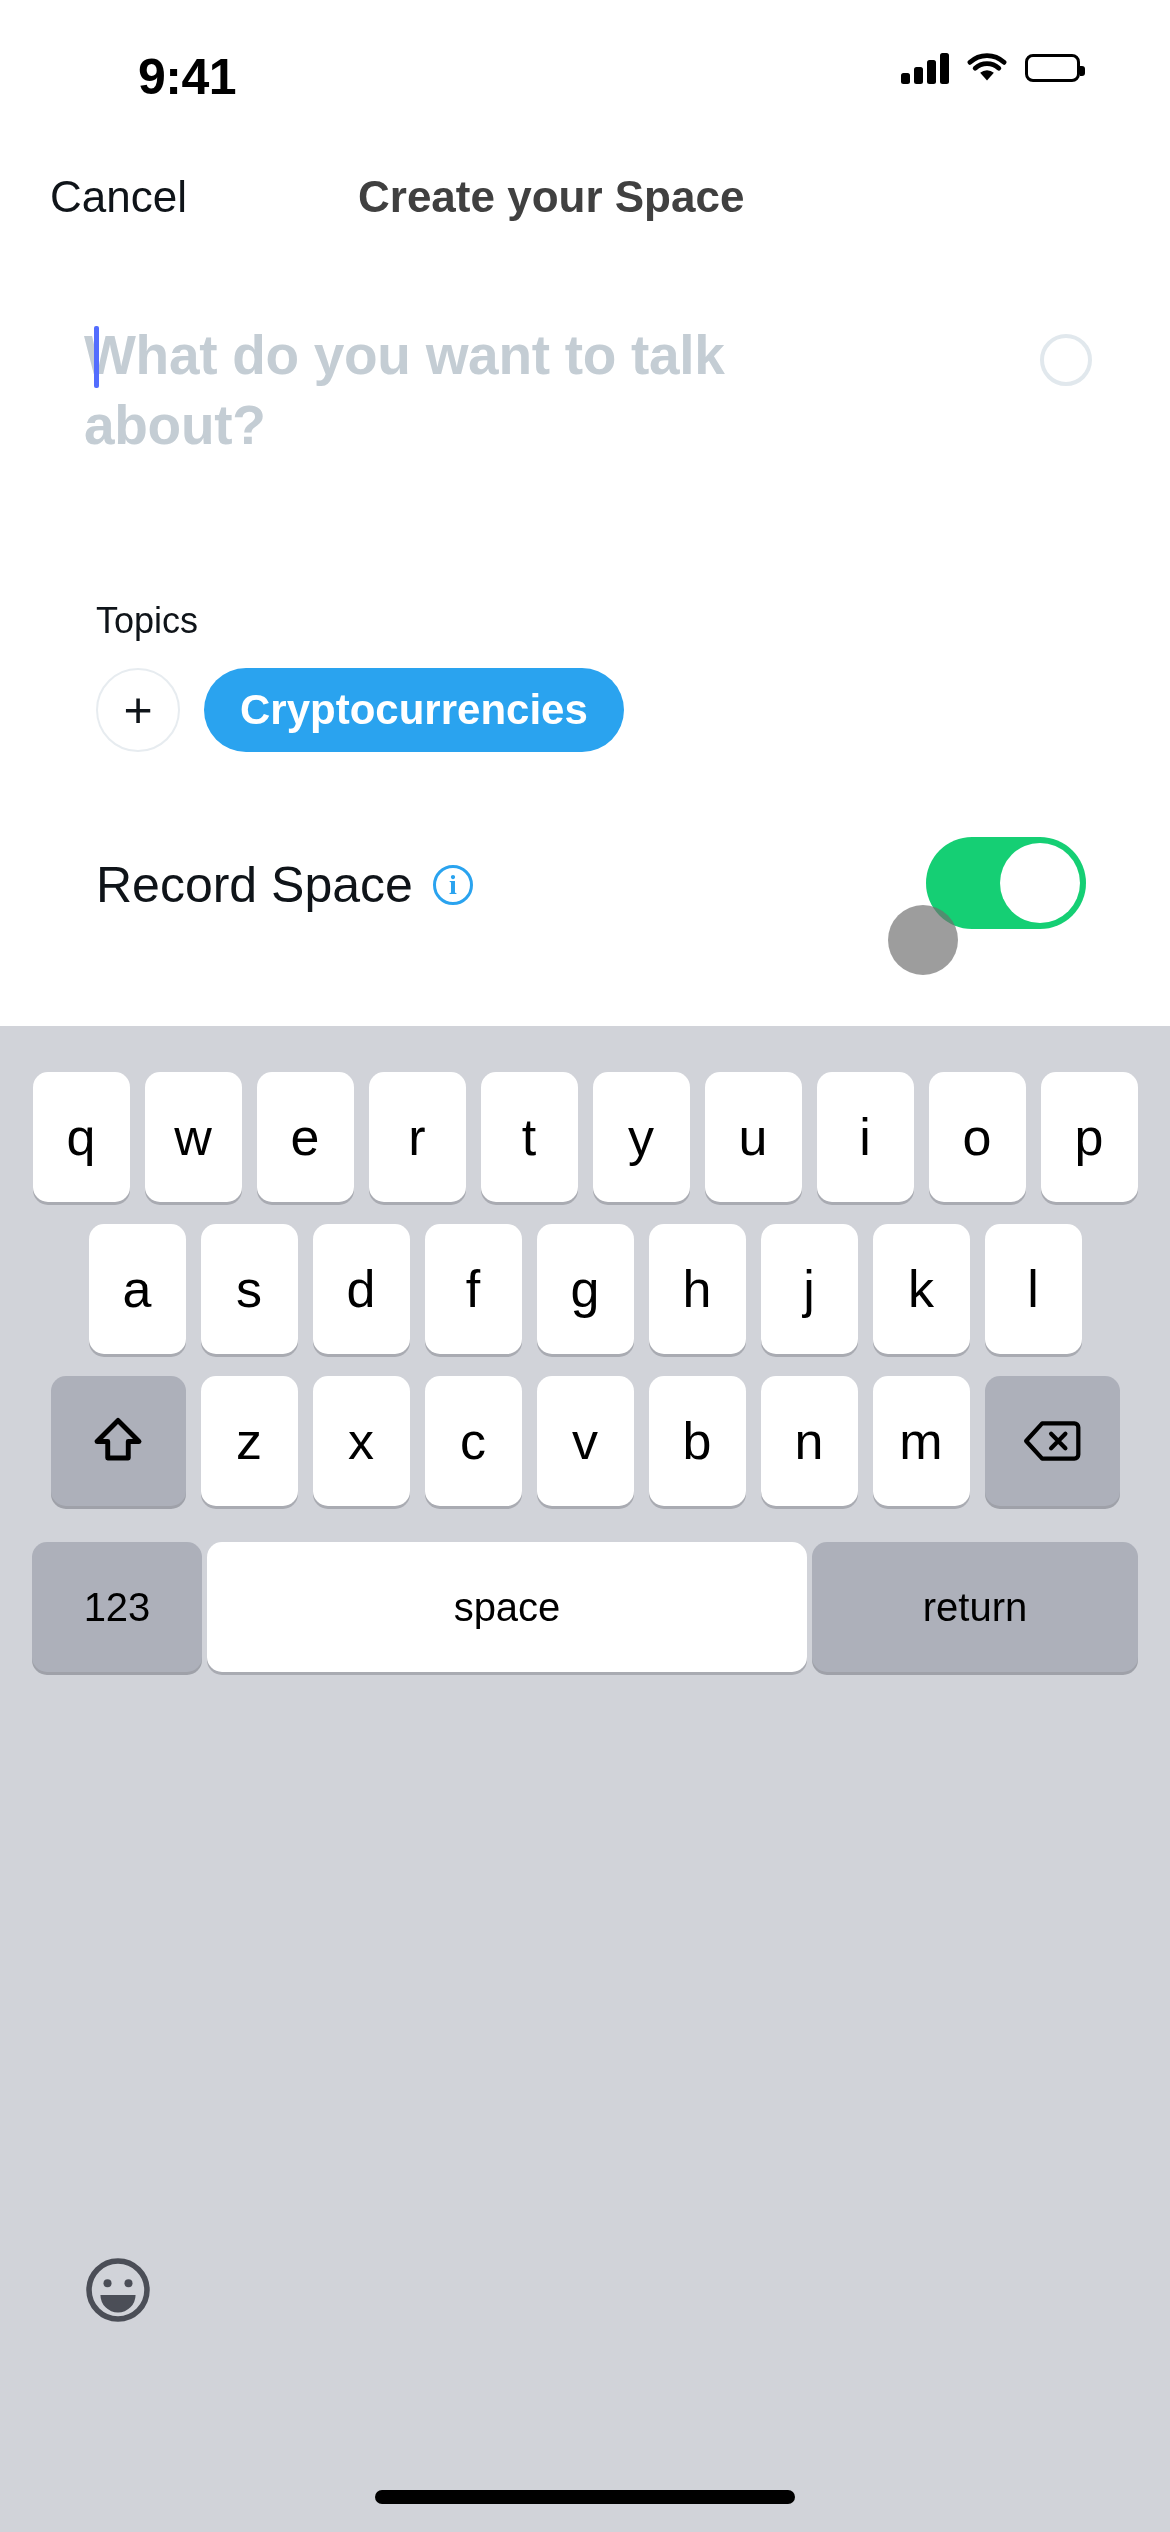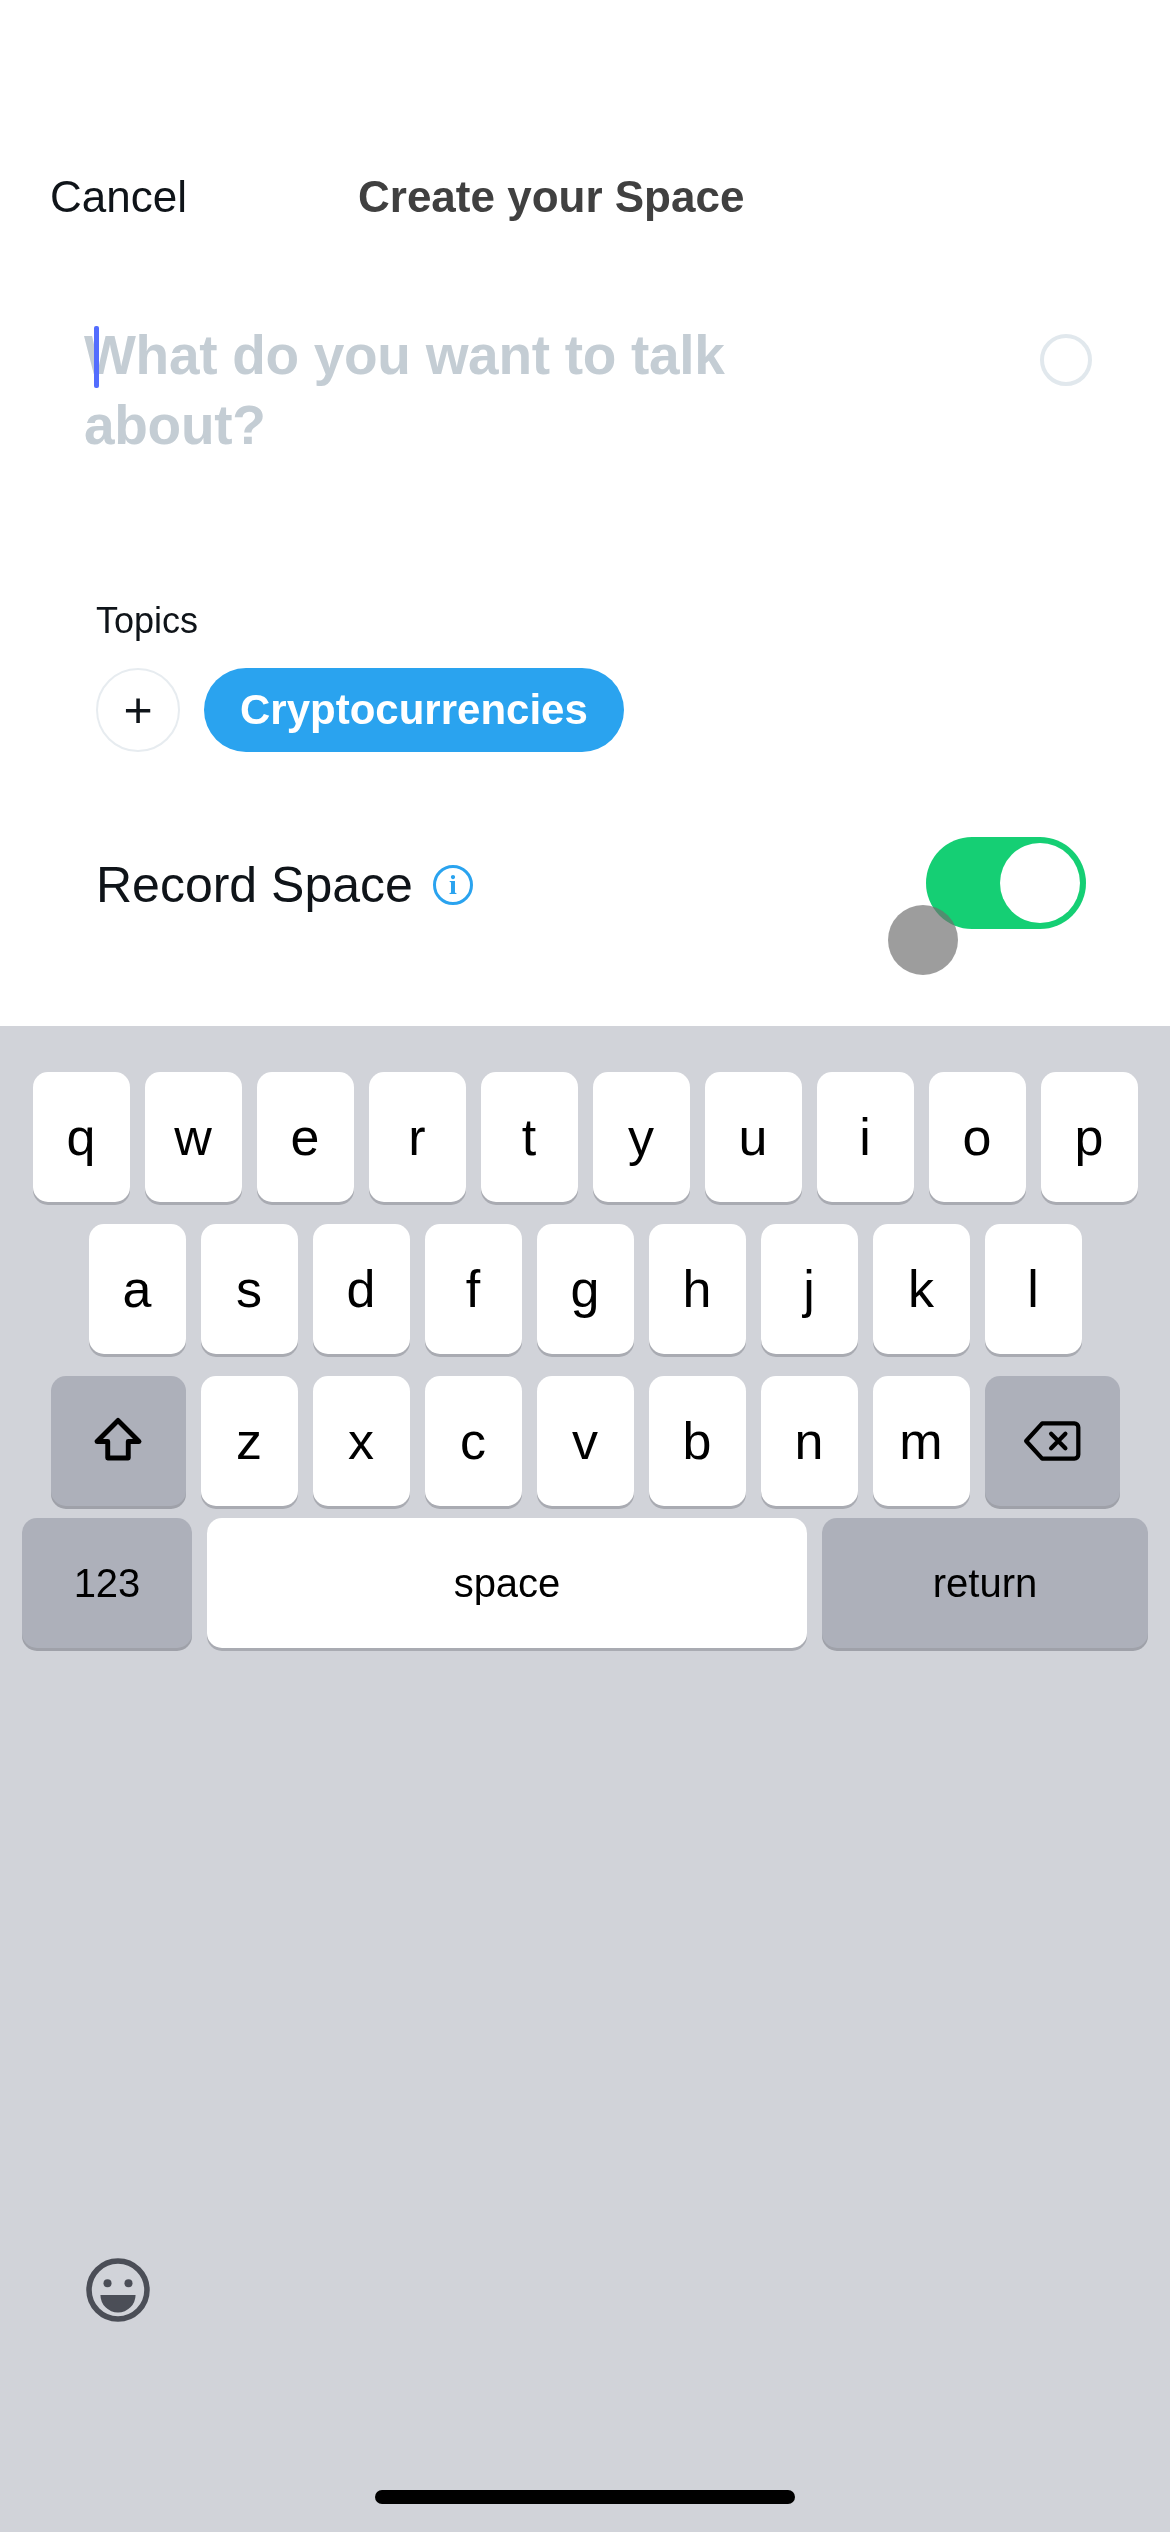--- a/index.html
+++ b/index.html
@@ -137,21 +137,21 @@
 
   
   .keyboard {
     position:absolute; left:0; bottom:0; width:1170px; height:1506px;
     background:#d1d3d9;
   }
   .kb-row { display:flex; justify-content:center; align-items:center; width:1170px; }
   .kb-row.r1 { margin-top:46px; gap:15px; }
   .kb-row.r2 { margin-top:22px; gap:15px; }
   .kb-row.r3 { margin-top:22px; gap:15px; }
-  .kb-row.r4 { margin-top:12px; gap:15px;align-items:center; }
+  .kb-row.r4 { margin-top:36px; gap:5px;align-items:center; }
   .key {
     background:#fff; border-radius:15px; border:none;
     font-family:inherit; font-size:52px; color:#000;
     display:flex; align-items:center; justify-content:center;
     box-shadow:0 3px 0 rgba(136,138,145,0.55); cursor:pointer;
   }
   .key.letter { width:97px; height:130px; }
   .key.dark { background:#adb0ba; box-shadow:0 3px 0 rgba(125,128,136,0.6); }
   .key.shift { width:135px; height:130px; }
   .key.back  { width:135px; height:130px; }
@@ -169,20 +169,39 @@
   .home-indicator {
     position:absolute; left:50%; transform:translateX(-50%);
     bottom:28px; width:420px; height:14px; background:#000; border-radius:7px;
   }
 </style>
 </head>
 <body>
 
 <div id="screen">
 
+  <div class="statusbar">
+    <div class="status-time">9:41</div>
+    <div class="status-icons">
+      <span class="signal">
+          <i></i>
+          <i></i>
+          <i></i>
+          <i></i>
+        </span>
+      <span class="wifi">
+        <svg viewBox="0 0 24 18" width="40" height="30">
+          <path d="M12 16.5 L7.9 11.9 A6.3 6.3 0 0 1 16.1 11.9 Z" fill="#000"></path>
+          <path d="M4.9 9.1 A10.5 10.5 0 0 1 19.1 9.1" stroke="#000" stroke-width="2.9" fill="none" stroke-linecap="round"></path>
+          <path d="M1.8 5.6 A15 15 0 0 1 22.2 5.6" stroke="#000" stroke-width="2.9" fill="none" stroke-linecap="round"></path>
+        </svg>
+      </span>
+      <span class="battery"><span class="fill"></span></span>
+    </div>
+  </div>
 
   <div class="navbar">
     <button class="nav-cancel">Cancel</button>
     <div class="nav-title">Create your Space</div>
   </div>
 
   <div class="composer">
     <div class="composer-inner">
       <span class="caret"></span>
       <div class="composer-placeholder">What do you want to talk about?</div>

